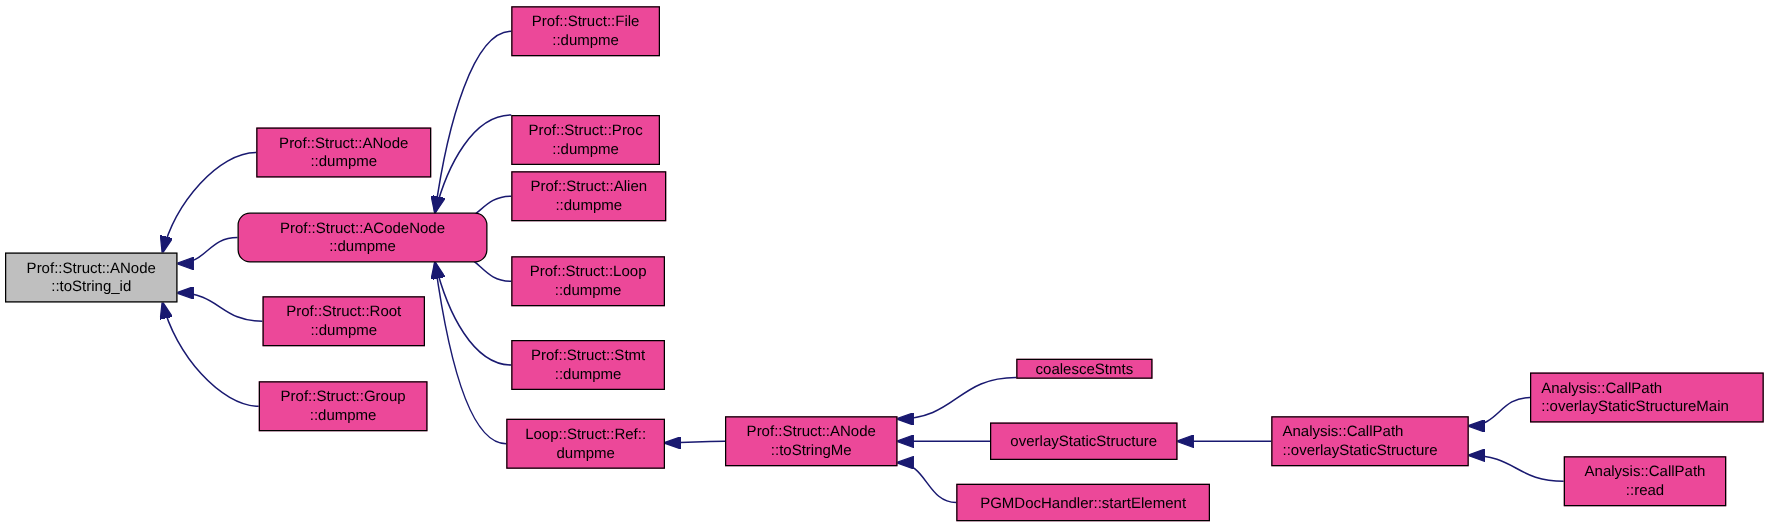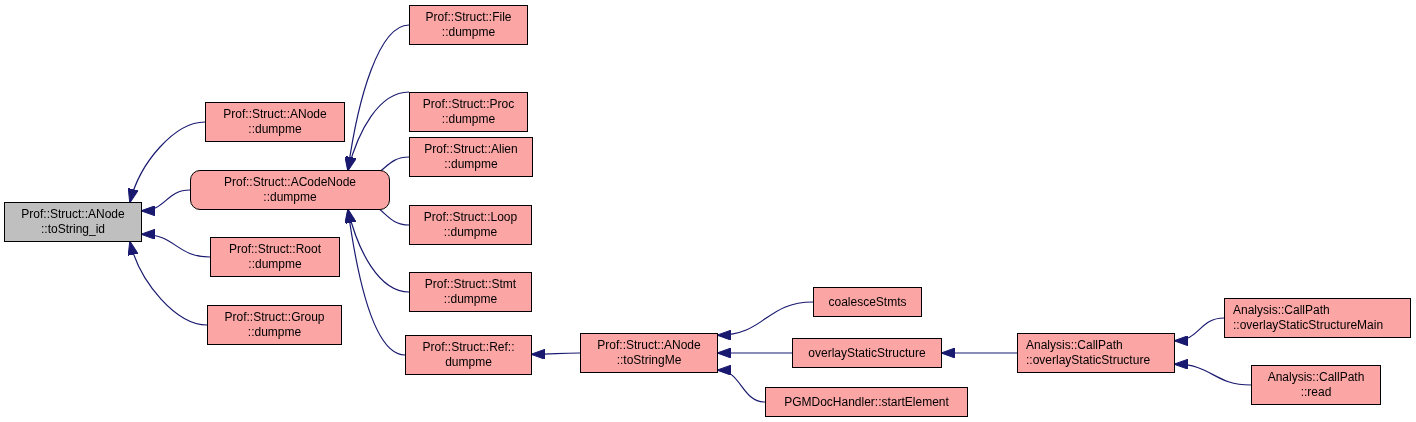--- a/index.html
+++ b/index.html
@@ -1,20 +1,20 @@
 <!DOCTYPE html>
 <html><head>
 <meta charset="utf-8">
 <style>
   html, body { margin: 0; padding: 0; background: #ffffff; }
   body { width: 1416px; height: 422px; position: relative; overflow: hidden;
          font-family: "Liberation Sans", "DejaVu Sans", sans-serif; }
   #graph { position: absolute; left: 0; top: 0; width: 1416px; height: 422px; }
   .node { position: absolute; box-sizing: border-box; border: 1px solid #000;
-          background: #fca5a5; display: flex; flex-direction: column;
+          background: #ec4899; display: flex; flex-direction: column;
           align-items: center; justify-content: center; font-size: 12px;
           line-height: 15px; color: #000; cursor: pointer; white-space: nowrap; }
   .node.root { background: #bfbfbf; cursor: default; }
   .node.left { align-items: flex-start; padding-left: 8px; }
   .node span { display: block; }
 </style>
 </head>
 <body>
 
 <svg id="graph" xmlns="http://www.w3.org/2000/svg" width="1416" height="422" viewBox="0 0 1416 422">
@@ -79,28 +79,28 @@
     </div>
     <div class="node" style="left: 409px; top: 205px; width: 123px; height: 40px;">
       <span>Prof::Struct::Loop</span>
       <span>::dumpme</span>
     </div>
     <div class="node" style="left: 409px; top: 272px; width: 123px; height: 40px;">
       <span>Prof::Struct::Stmt</span>
       <span>::dumpme</span>
     </div>
     <div class="node" style="left: 405px; top: 335px; width: 127px; height: 40px;">
-      <span>Prof::Struct::Ref::</span>
+      <span>Loop::Struct::Ref::</span>
       <span>dumpme</span>
     </div>
     <div class="node" style="left: 580px; top: 333px; width: 138px; height: 40px;">
       <span>Prof::Struct::ANode</span>
       <span>::toStringMe</span>
     </div>
-    <div class="node" style="left: 813px; top: 287px; width: 109px; height: 30px;">
+    <div class="node" style="left: 813px; top: 287px; width: 109px; height: 16px;">
       <span>coalesceStmts</span>
     </div>
     <div class="node" style="left: 792px; top: 338px; width: 150px; height: 30px;">
       <span>overlayStaticStructure</span>
     </div>
     <div class="node" style="left: 765px; top: 387px; width: 203px; height: 30px;">
       <span>PGMDocHandler::startElement</span>
     </div>
     <div class="node left" style="left: 1017px; top: 333px; width: 158px; height: 40px;">
       <span>Analysis::CallPath</span>

